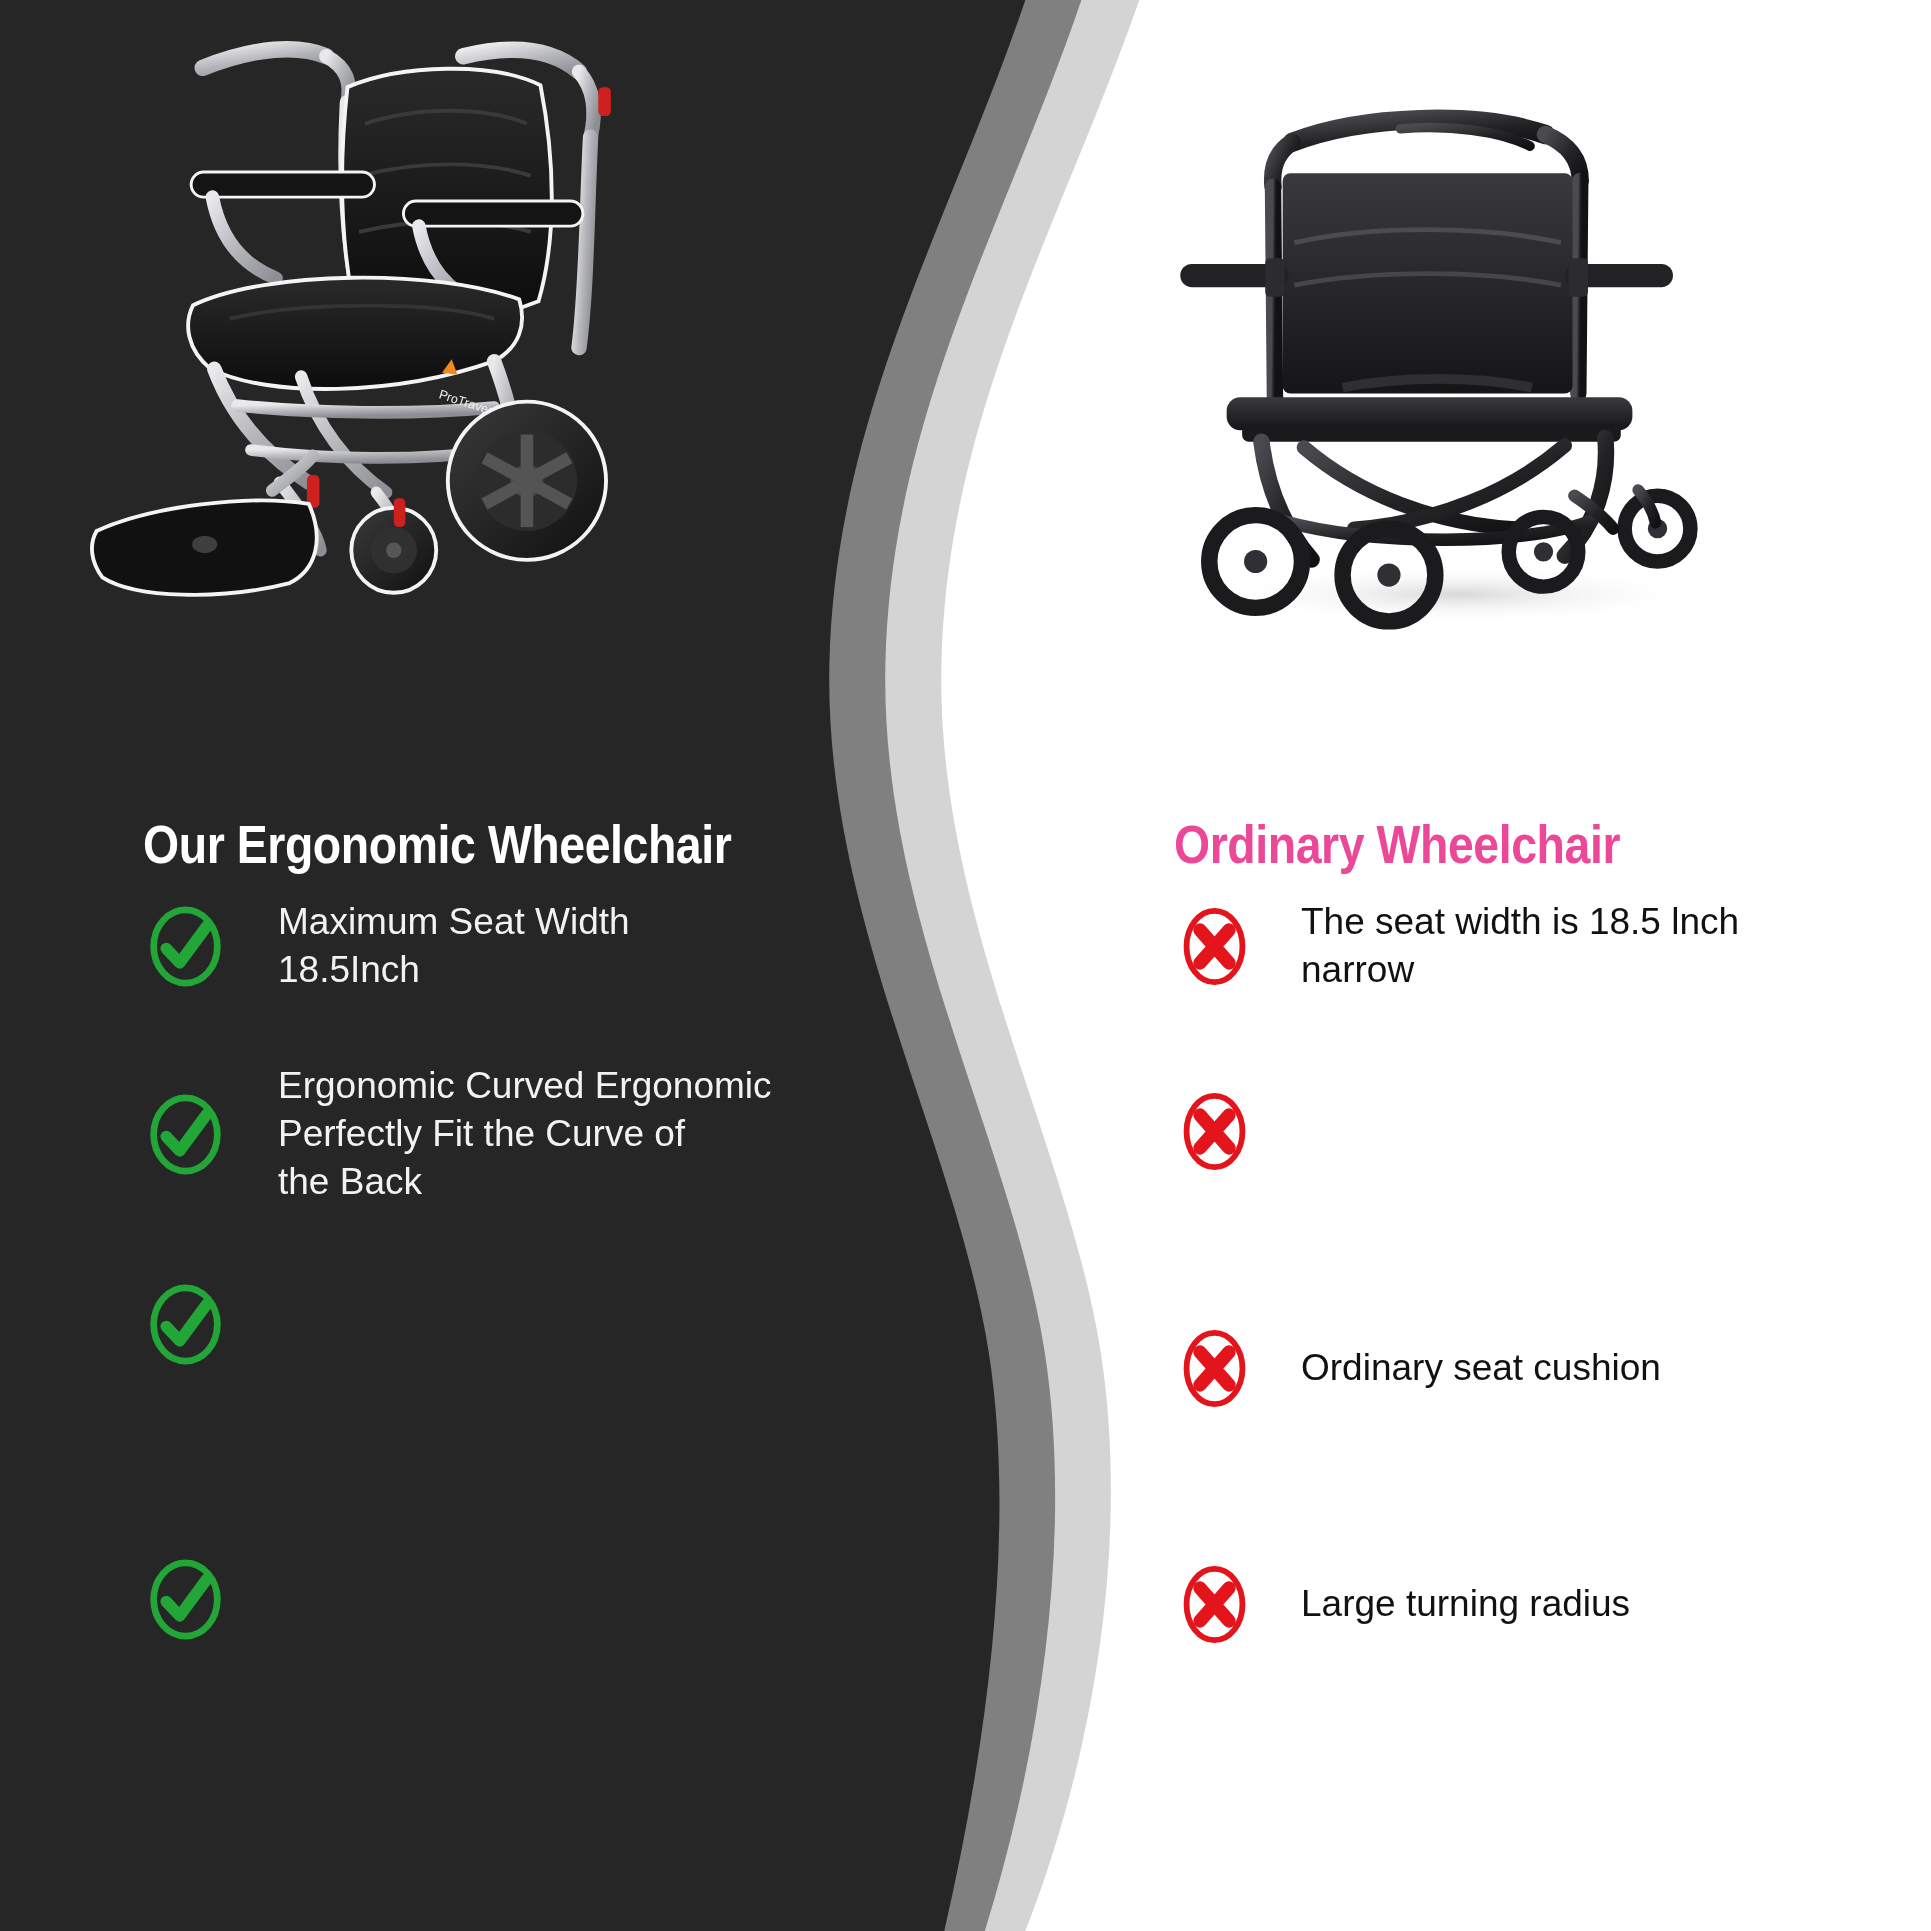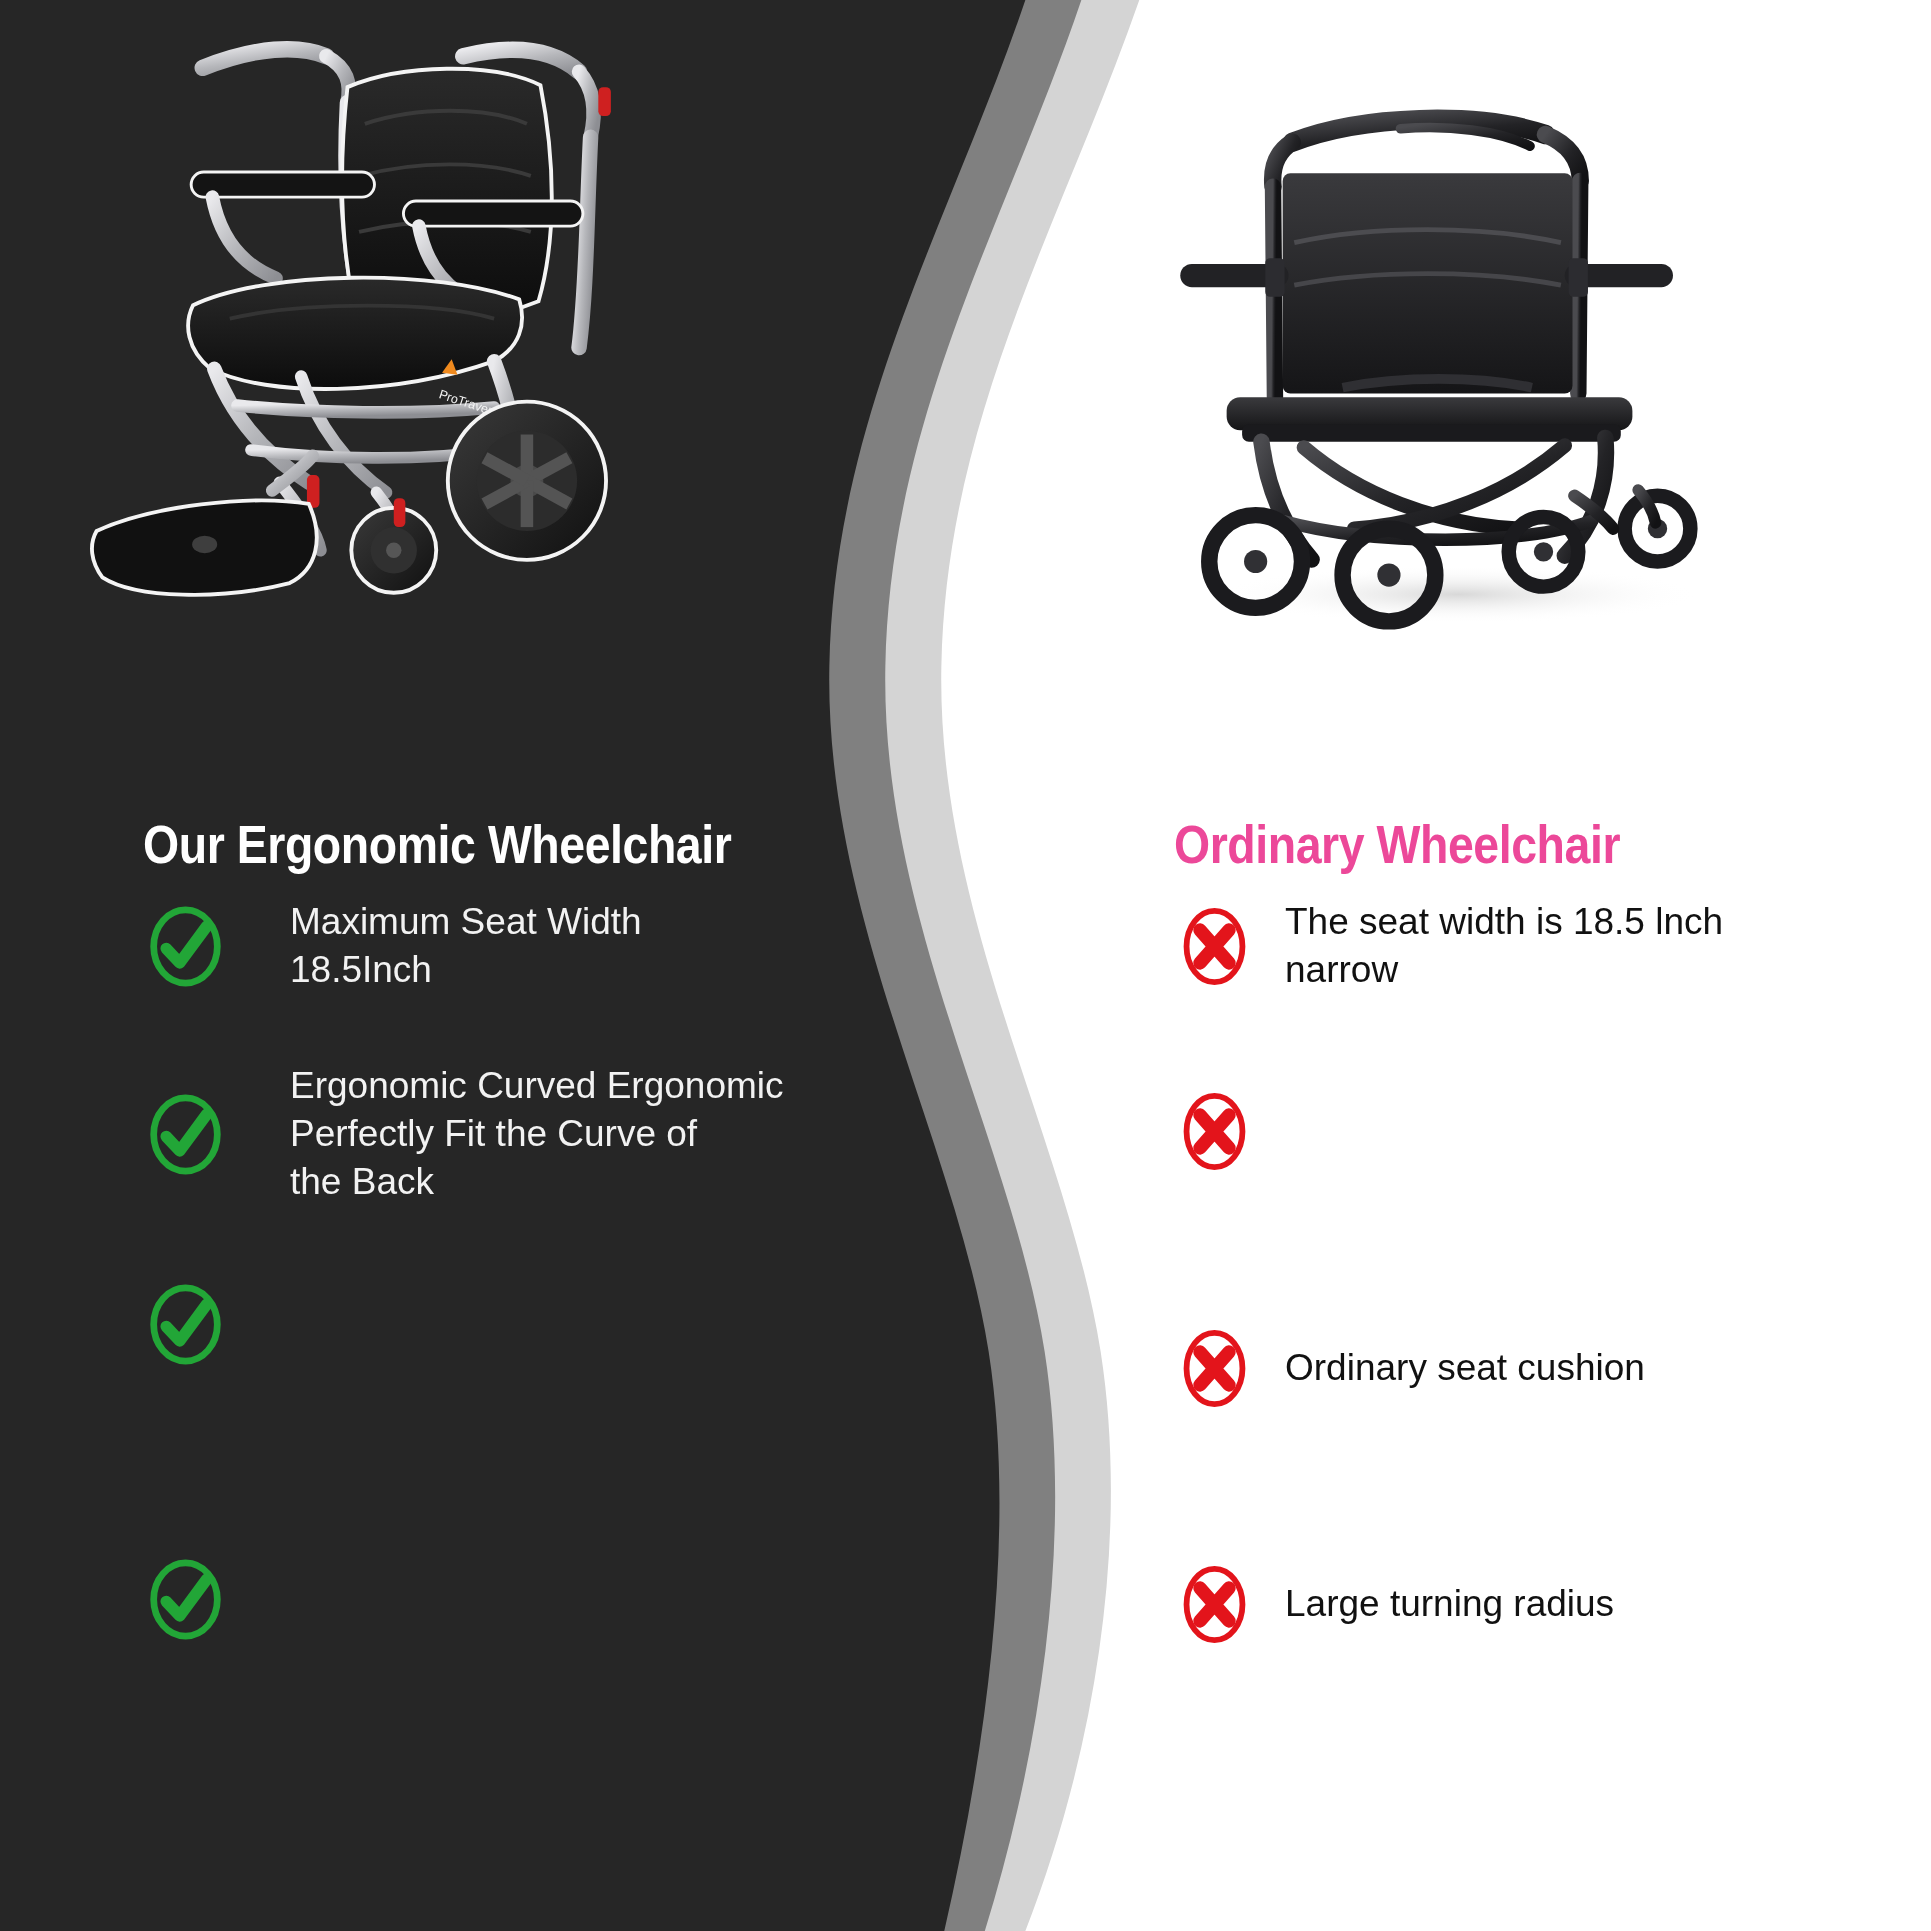--- a/index.html
+++ b/index.html
@@ -20,25 +20,25 @@
   .hero-right{left:193px;top:92px;width:599px;height:541px;}
 
   .heading{position:absolute;font-weight:bold;letter-spacing:-0.5px;
            font-stretch:condensed;white-space:nowrap;}
   .heading span{display:inline-block;transform:scaleX(0.86);transform-origin:left center;}
   .heading-left{left:143px;top:768px;font-size:54px;color:#ffffff;}
   .heading-right{left:1173px;top:768px;font-size:54px;color:#ec4899;}
 
   .features{position:absolute;left:0;top:0;width:100%;}
 
-  .feat{position:absolute;display:flex;align-items:center;gap:12px;}
+  .feat{position:absolute;display:flex;align-items:center;gap:0;}
   .feat .icon{flex:0 0 auto;width:81px;height:81px;}
   .feat .txt{font-size:37px;line-height:1.30;white-space:pre-line;}
   .feat-left .txt{color:#f2f2f2;margin-left:52px;}
-  .feat-right .txt{color:#111111;margin-left:18px;}
+  .feat-right .txt{color:#111111;margin-left:46px;}
 
   .feat-left{left:145px;}
   .feat-right{left:1173px;}
 
   .l1{top:898px;}
   .l2{top:1062px;}
   .l3{top:1284px;}
   .l4{top:1559px;}
 
   .r1{top:898px;}

